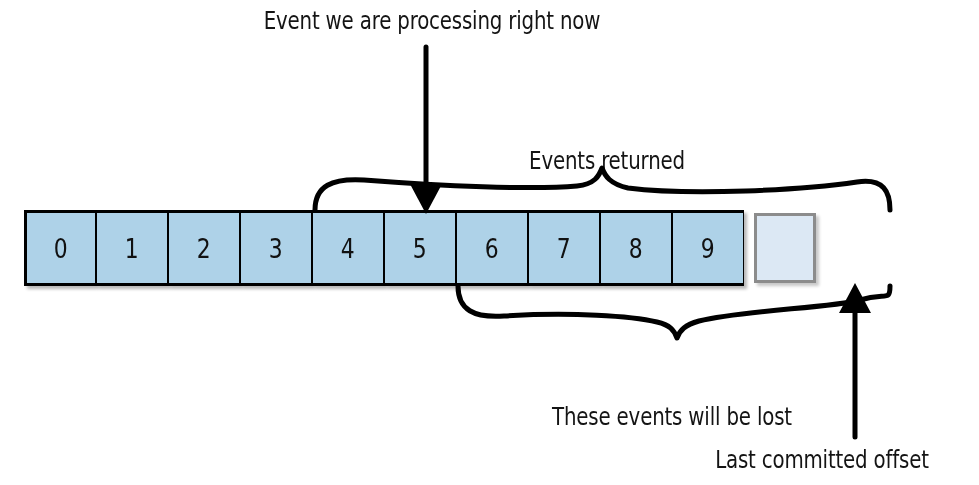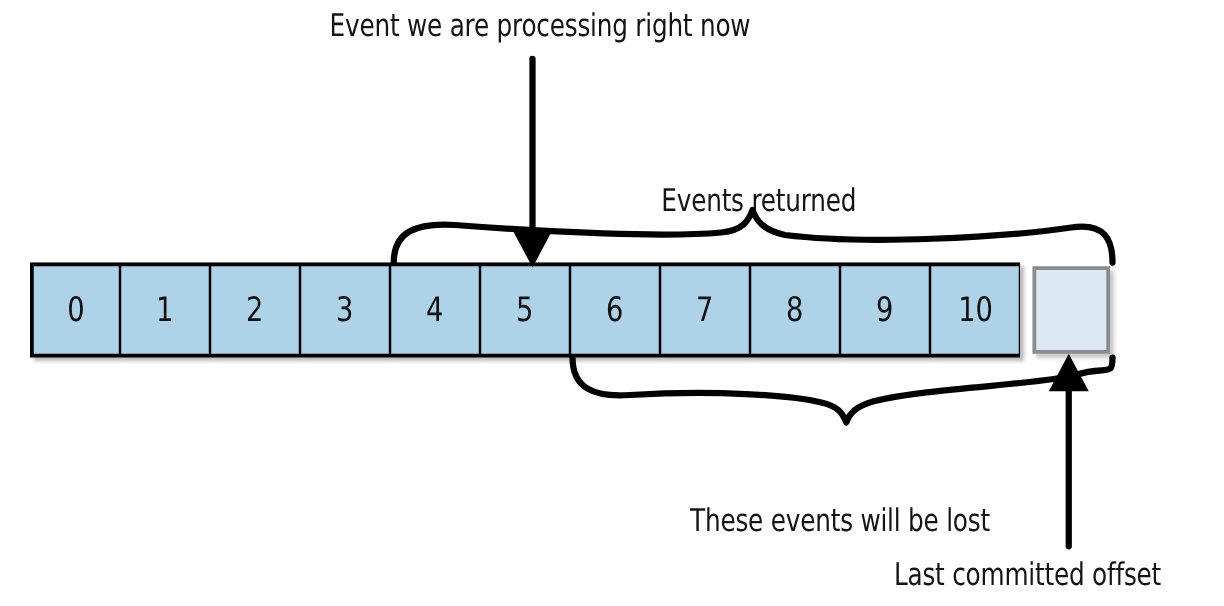--- a/index.html
+++ b/index.html
@@ -143,23 +143,20 @@
       </div>
     <div class="cell">
         <span class="cell-label">7</span>
       </div>
     <div class="cell">
         <span class="cell-label">8</span>
       </div>
     <div class="cell">
         <span class="cell-label">9</span>
       </div>
-    <div class="cell">
-        <span class="cell-label">10</span>
-      </div>
     <div id="empty-cell"></div>
   </div>
 
   <svg id="overlay" viewBox="0 0 979 485">
 
     <g>
       <path class="stroke" d="M 303 210
                C 303 186, 320 178, 352 180
                C 430 186, 520 190, 565 186
                C 583 184, 587 176, 590 168

